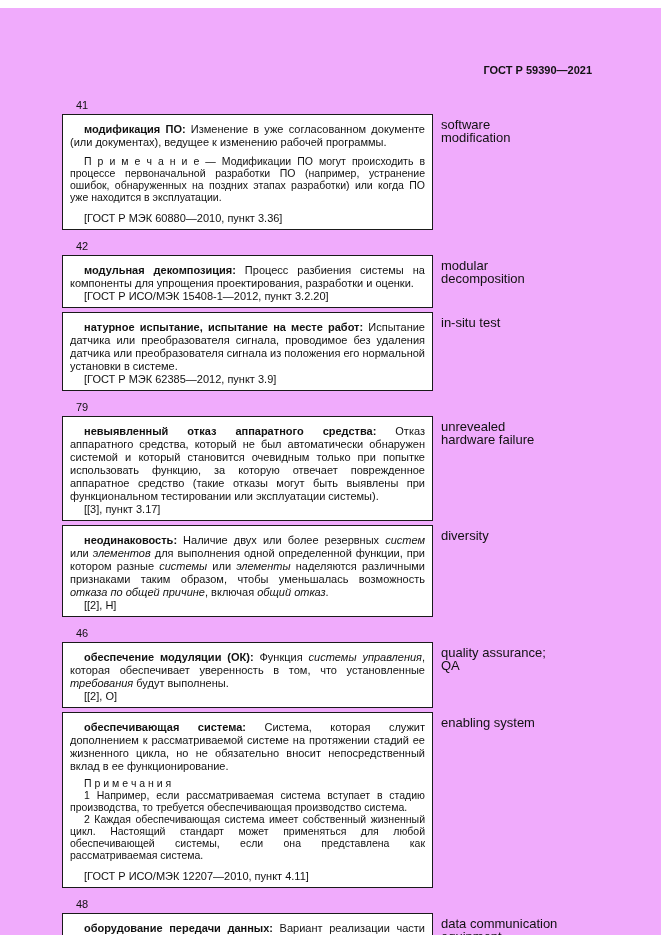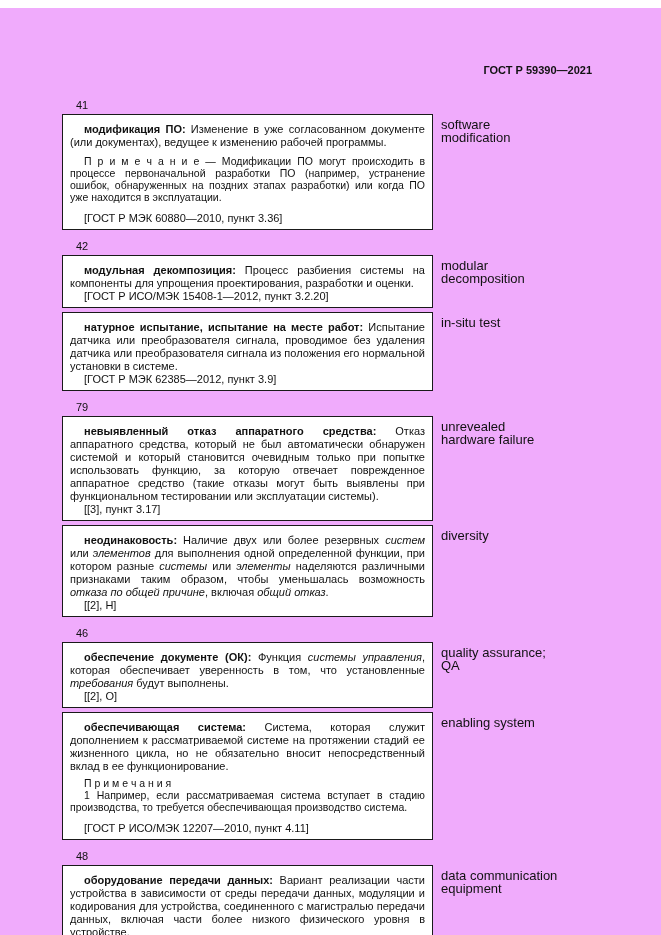--- a/index.html
+++ b/index.html
@@ -124,33 +124,34 @@
         <p class="para source">[[2], Н]</p>
       </div>
       <div class="entry-english">diversity</div>
     </div>
   </section>
 
   <section class="entry">
     <div class="entry-number">46</div>
     <div class="entry-row">
       <div class="entry-box">
-        <p class="para"><span class="term">обеспечение документе (ОК):</span><span><span> Функция </span><span class="it">системы управления</span><span>, которая обеспечивает уверенность в том, что установленные </span><span class="it">требования</span><span> будут выполнены.</span></span></p>
+        <p class="para"><span class="term">обеспечение модуляции (ОК):</span><span><span> Функция </span><span class="it">системы управления</span><span>, которая обеспечивает уверенность в том, что установленные </span><span class="it">требования</span><span> будут выполнены.</span></span></p>
         <p class="para source">[[2], О]</p>
       </div>
       <div class="entry-english">quality assurance; QA</div>
     </div>
   </section>
 
   <section class="entry">
     <div class="entry-row">
       <div class="entry-box">
         <p class="para"><span class="term">обеспечивающая система:</span><span> Система, которая служит дополнением к рассматриваемой системе на протяжении стадий ее жизненного цикла, но не обязательно вносит непосредственный вклад в ее функционирование.</span></p>
         <p class="para note notes-title">П р и м е ч а н и я</p>
         <p class="para note">1 Например, если рассматриваемая система вступает в стадию производства, то требуется обеспечивающая производство система.</p>
+        <p class="para note">2 Каждая обеспечивающая система имеет собственный жизненный цикл. Настоящий стандарт может применяться для любой обеспечивающей системы, если она представлена как рассматриваемая система.</p>
         <p class="para source gap">[ГОСТ Р ИСО/МЭК 12207—2010, пункт 4.11]</p>
       </div>
       <div class="entry-english">enabling system</div>
     </div>
   </section>
 
   <section class="entry">
     <div class="entry-number">48</div>
     <div class="entry-row">
       <div class="entry-box">

